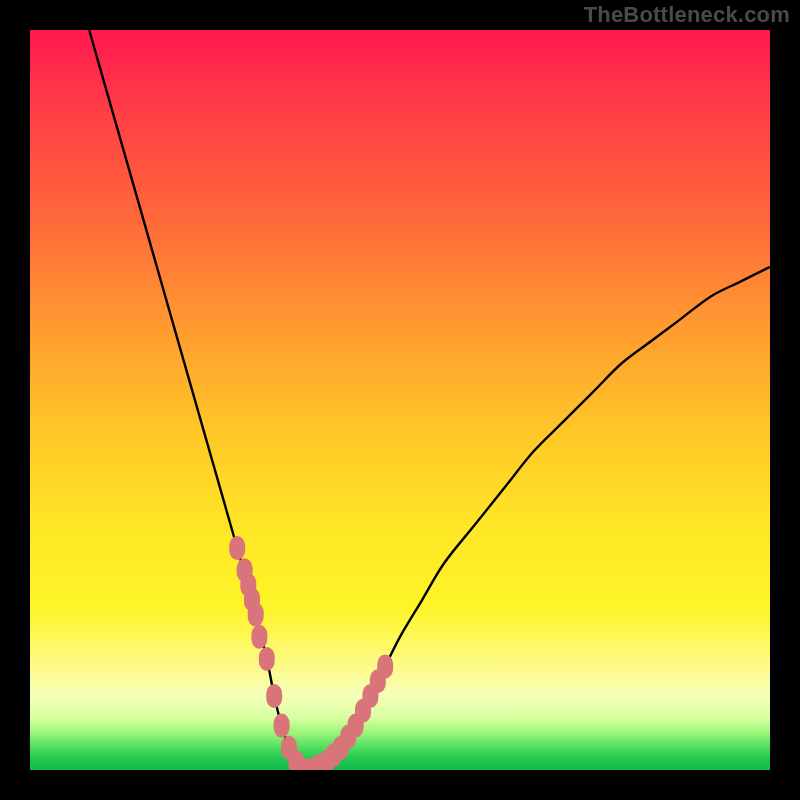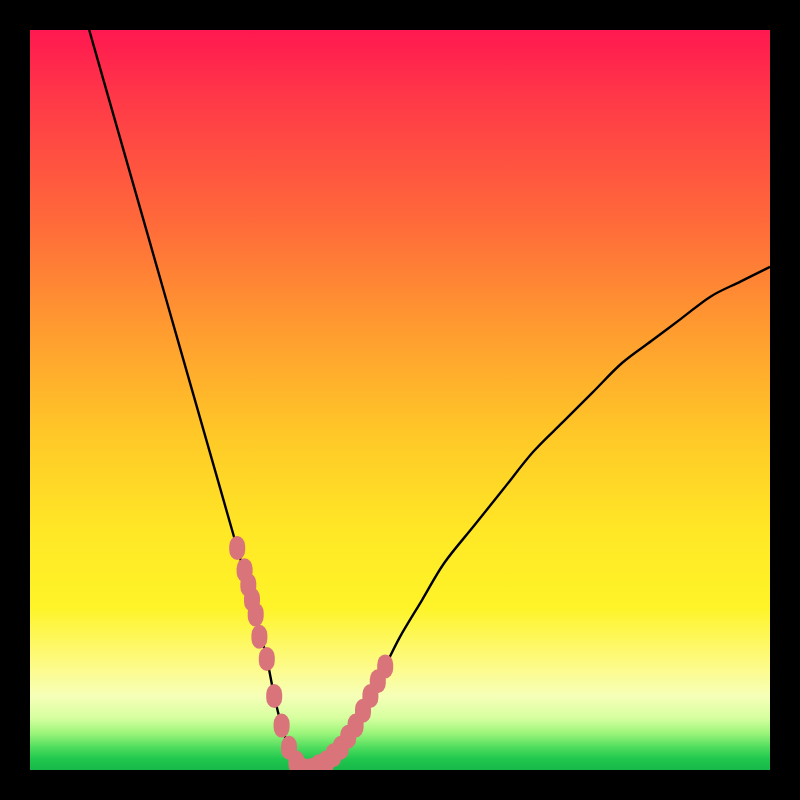--- a/index.html
+++ b/index.html
@@ -55,20 +55,21 @@
   svg {
     position: absolute;
     left: 0;
     top: 0;
   }
 </style>
 </head>
 <body>
 
 <div class="frame">
+  <div class="watermark">TheBottleneck.com</div>
 
   <div class="plot">
     <svg id="chart-svg" width="740" height="740" viewBox="0 0 740 740">
       <path id="curve-path" fill="none" stroke-width="2.4" d="M 59.2,0 C 61.66666666666667,8.633333333333326 69.06666666666666,34.53333333333329 74,51.799999999999955 C 78.93333333333334,69.06666666666662 83.86666666666666,86.33333333333336 88.8,103.60000000000002 C 93.73333333333333,120.86666666666669 98.66666666666667,138.1333333333333 103.60000000000001,155.39999999999998 C 108.53333333333335,172.66666666666666 113.46666666666667,189.93333333333337 118.4,207.20000000000005 C 123.33333333333334,224.46666666666673 128.26666666666665,241.73333333333335 133.2,259 C 138.13333333333333,276.26666666666665 143.06666666666666,293.53333333333336 148,310.8 C 152.93333333333334,328.06666666666666 157.86666666666667,345.3333333333333 162.8,362.59999999999997 C 167.73333333333335,379.8666666666666 172.66666666666666,397.1333333333333 177.6,414.4 C 182.53333333333333,431.66666666666663 187.46666666666667,448.93333333333334 192.4,466.2 C 197.33333333333334,483.46666666666664 202.26666666666668,500.73333333333335 207.20000000000002,518 C 212.13333333333335,535.2666666666667 217.06666666666666,551.3 222,569.8 C 226.93333333333334,588.3 233.10000000000002,612.9666666666667 236.8,629 C 240.5,645.0333333333333 241.73333333333335,654.9 244.20000000000002,666 C 246.66666666666669,677.1 249.13333333333335,686.9666666666667 251.60000000000002,695.6 C 254.0666666666667,704.2333333333333 256.53333333333336,711.6333333333333 259,717.8 C 261.46666666666664,723.9666666666666 263.9333333333333,728.9 266.4,732.6 C 268.8666666666667,736.3000000000001 271.33333333333337,738.7666666666667 273.8,740 C 276.26666666666665,741.2333333333333 277.5,741.2333333333333 281.2,740 C 284.9,738.7666666666667 291.06666666666666,736.3000000000001 296,732.6 C 300.93333333333334,728.9 305.8666666666667,723.9666666666666 310.8,717.8 C 315.73333333333335,711.6333333333333 320.6666666666667,704.2333333333333 325.6,695.6 C 330.53333333333336,686.9666666666667 335.4666666666667,675.8666666666667 340.40000000000003,666 C 345.33333333333337,656.1333333333333 350.26666666666665,646.2666666666667 355.2,636.4 C 360.1333333333333,626.5333333333333 363.8333333333333,617.9 370,606.8 C 376.1666666666667,595.6999999999999 384.80000000000007,582.1333333333333 392.20000000000005,569.8 C 399.6,557.4666666666666 405.7666666666667,545.1333333333333 414.40000000000003,532.8 C 423.03333333333336,520.4666666666666 434.1333333333333,508.13333333333327 444,495.79999999999995 C 453.8666666666667,483.46666666666664 463.73333333333335,471.1333333333333 473.6,458.8 C 483.4666666666667,446.4666666666667 493.33333333333337,432.9 503.20000000000005,421.8 C 513.0666666666667,410.70000000000005 522.9333333333333,402.0666666666667 532.8,392.20000000000005 C 542.6666666666666,382.33333333333337 552.5333333333333,372.46666666666664 562.4,362.59999999999997 C 572.2666666666667,352.7333333333333 582.1333333333333,341.63333333333327 592,332.99999999999994 C 601.8666666666667,324.3666666666666 611.7333333333333,318.2 621.6,310.8 C 631.4666666666667,303.40000000000003 641.3333333333334,296 651.2,288.6 C 661.0666666666667,281.20000000000005 670.9333333333334,272.56666666666666 680.8000000000001,266.4 C 690.6666666666667,260.2333333333333 700.5333333333333,256.5333333333333 710.4,251.59999999999997 C 720.2666666666667,246.66666666666663 735.0666666666666,239.26666666666662 740,236.79999999999995" stroke="#000000"></path>
       <g id="markers-group">
           <rect x="199.20000000000002" y="506" width="16" height="24" rx="8" ry="10" fill="#d9757a"></rect>
           <rect x="206.6" y="528.2" width="16" height="24" rx="8" ry="10" fill="#d9757a"></rect>
           <rect x="210.29999999999998" y="543" width="16" height="24" rx="8" ry="10" fill="#d9757a"></rect>
           <rect x="214" y="557.8" width="16" height="24" rx="8" ry="10" fill="#d9757a"></rect>
           <rect x="217.7" y="572.6" width="16" height="24" rx="8" ry="10" fill="#d9757a"></rect>

